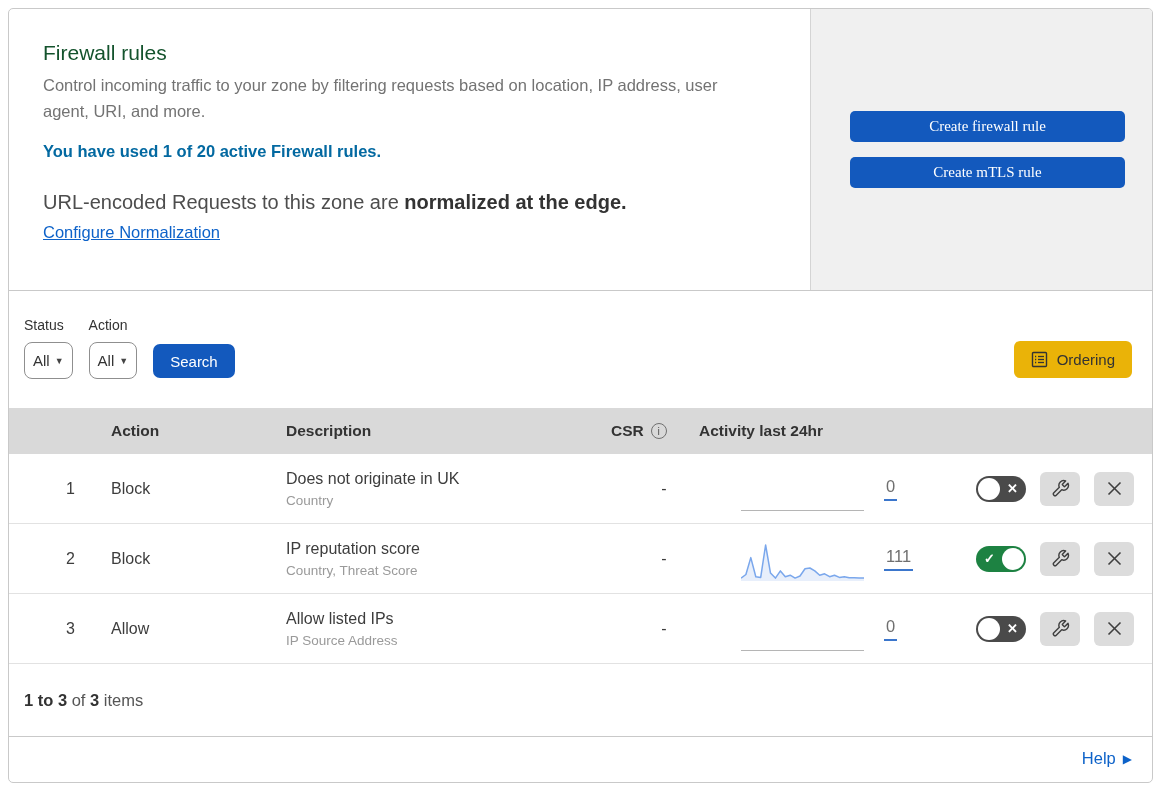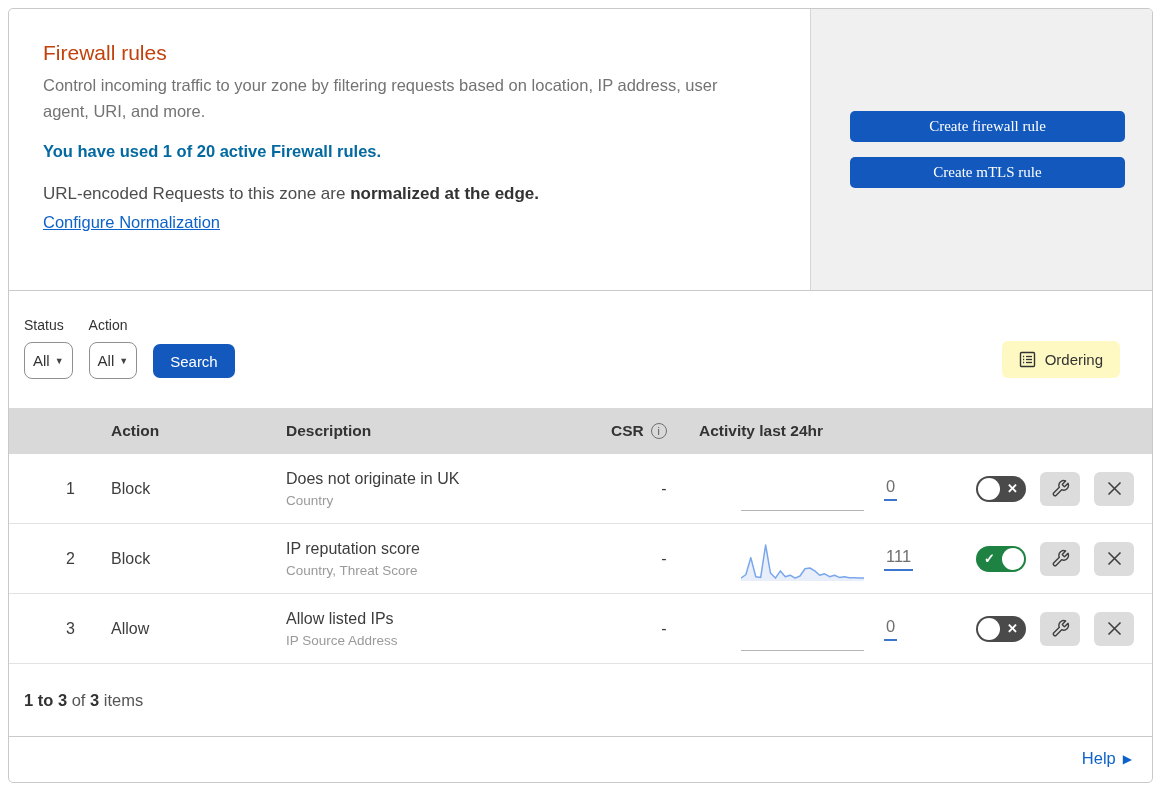--- a/index.html
+++ b/index.html
@@ -2,41 +2,41 @@
 <html><head>
 <meta charset="utf-8">
 <style>
   * { box-sizing: border-box; margin: 0; padding: 0; }
   html,body { width:1161px; height:791px; background:#fff; font-family:"Liberation Sans", sans-serif; }
   .card { position:absolute; left:8px; top:8px; width:1145px; height:775px; border:1px solid #c9c9c9; border-radius:5px; background:#fff; overflow:hidden; }
 
   
   .top { display:flex; height:282px; border-bottom:1px solid #c9c9c9; }
   .top-left { flex:1; padding:32px 40px 0 34px; border-right:1px solid #d4d4d4; }
-  .page-title { font-size:21px; font-weight:400; color:#c2410c; }
+  .page-title { font-size:21px; font-weight:400; color:#14532d; }
   .desc { margin-top:7px; font-size:16.5px; color:#737373; line-height:26px; max-width:705px; }
   .usage { margin-top:18px; font-size:16.5px; font-weight:bold; color:#0369a1; }
-  .norm { margin-top:23px; font-size:17px; color:#4d4d4d; }
+  .norm { margin-top:30px; font-size:20px; color:#4d4d4d; }
   .norm b { color:#333; }
   .cfg-link { display:inline-block; margin-top:9px; font-size:16.5px; color:#0d62c9; text-decoration:underline; cursor:pointer; }
   .top-right { width:341px; background:#f0f0f0; display:flex; flex-direction:column; align-items:center; justify-content:center; gap:15px; padding:0 33px; }
   .btn-primary { width:100%; height:31px; background:#1359bd; color:#fff; font-size:15px; border:none; border-radius:5px; cursor:pointer; font-family:Liberation Serif, serif;margin-left:12px; }
 
   
   .filters { position:relative; height:117px; padding:26px 16px 0 15px; }
   .filters-inner { display:flex; align-items:flex-end; gap:16px; }
   .fcol { display:flex; flex-direction:column; }
   .flabel { font-size:14px; color:#333; margin-bottom:9px; }
   .search-box { position:relative; width:198px; height:37px; border:1px solid #949494; border-radius:10px; background:#fff; }
   .search-box svg { position:absolute; left:11px; top:10px; }
   .search-input { position:absolute; left:32px; top:1px; width:160px; height:33px; border:none; outline:none; font-size:15px; font-family:inherit; background:transparent; }
   .dropdown { height:37px; border:1px solid #8f8f8f; border-radius:8px; background:#fff; display:flex; align-items:center; justify-content:center; gap:5px; padding:0 8px; font-size:15px; color:#333; cursor:pointer; }
   .caret { font-size:9px; color:#444; }
   .btn-search { height:34px; padding:8px 17px; background:#1359bd; color:#fff; font-size:15px; border:none; border-radius:7px; cursor:pointer; margin-bottom:1px; font-family:inherit; }
-  .btn-ordering { position:absolute; right:32px; top:50px; height:37px; padding:0 17px; background:#fef9c3; border:none; border-radius:6px; display:flex; align-items:center; gap:9px; font-size:15px; color:#333; cursor:pointer; font-family:inherit; }
+  .btn-ordering { position:absolute; right:20px; top:50px; height:37px; padding:0 17px; background:#eab308; border:none; border-radius:6px; display:flex; align-items:center; gap:9px; font-size:15px; color:#333; cursor:pointer; font-family:inherit; }
 
   
   .grid-cols { display:grid; grid-template-columns:102px 175px 325px 88px 240px 1fr; }
   .thead { height:46px; background:#d9d9d9; align-items:center; font-size:15.5px; font-weight:bold; color:#333; }
   .th-csr { display:flex; align-items:center; gap:7px; justify-content:flex-start; }
   .info-icon { width:16px; height:16px; border:1px solid #707070; border-radius:50%; color:#555; font-size:10.5px; font-weight:normal; display:inline-flex; align-items:center; justify-content:center; cursor:pointer; }
   .trow { height:70px; align-items:center; border-bottom:1px solid #e2e2e2; }
   .c-idx { text-align:right; padding-right:36px; font-size:16px; color:#3d3d3d; }
   .c-action { font-size:16px; color:#3d3d3d; }
   .c-desc .t { font-size:16px; color:#3d3d3d; }

